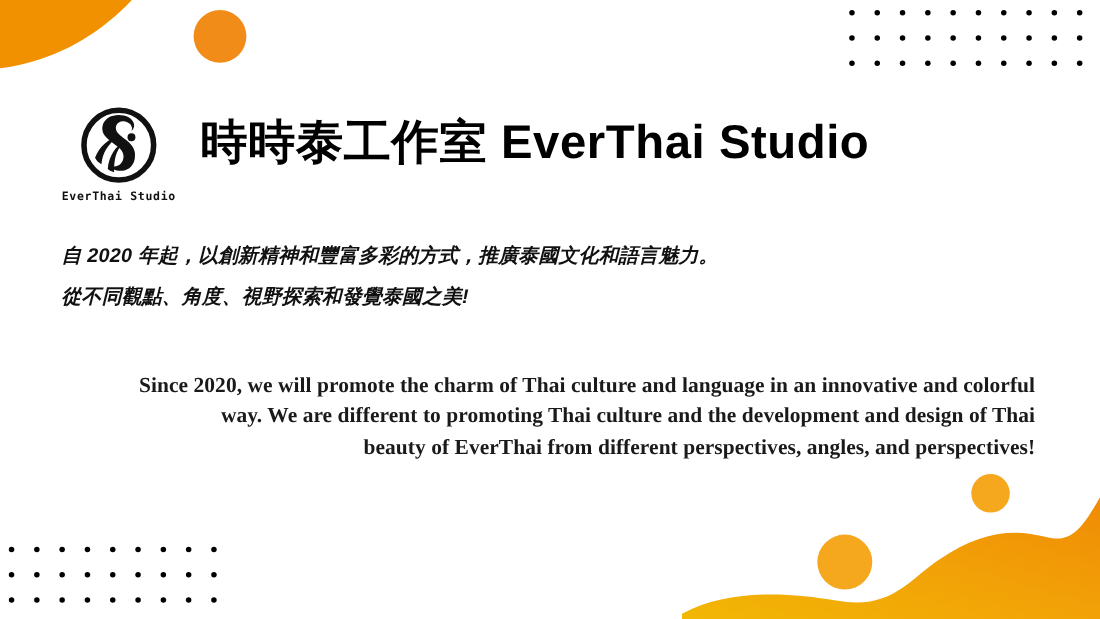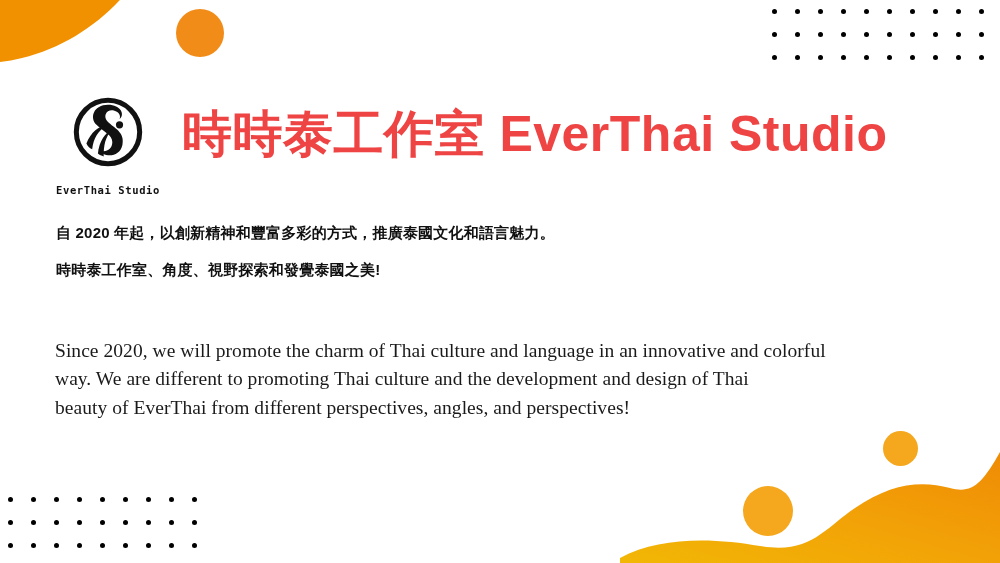--- a/index.html
+++ b/index.html
@@ -86,69 +86,71 @@
     align-items: flex-start;
   }
   #logo-block {
     width: 104px;
     display: flex;
     flex-direction: column;
     align-items: center;
   }
   #logo-mark { display: block; }
   #logo-wordmark {
-    margin-top: 16px;
+    margin-top: 5px;
     font-family: "DejaVu Sans Mono", monospace;
     font-size: 10.5px;
     font-weight: 700;
     letter-spacing: 0.6px;
     color: #111111;
     white-space: nowrap;
   }
   #title {
     margin-left: 22px;
     margin-top: 13px;
-    font-size: 50px;
+    font-size: 43px;
     font-weight: 700;
     letter-spacing: 0.5px;
-    color: #ef4444;
+    color: #000000;
     white-space: nowrap;
     line-height: 1;
   }
 
   
   #cn-block {
     position: absolute;
     left: 56px;
     top: 214px;
     width: 900px;
   }
   .cn-line {
-    font-size: 15px;
+    font-size: 18px;
     font-weight: 700;
     color: #111111;
     line-height: 37px;
     letter-spacing: 0.2px;
     white-space: nowrap;
+    font-style: italic;
   }
 
   #en-block {
     position: absolute;
     left: 55px;
     top: 337px;
     width: 886px;
   }
   .en-line {
     font-family: "Liberation Serif", "DejaVu Serif", serif;
     font-size: 19.5px;
-    font-weight: 400;
+    font-weight: 700;
     color: #1a1a1a;
     line-height: 28.4px;
     letter-spacing: 0.05px;
     white-space: nowrap;
+    text-align: right;
   }
 </style>
 </head>
 <body>
 
 <div id="slide">
 
   <svg class="deco" id="blob-top-left" viewBox="0 0 290 185" xmlns="http://www.w3.org/2000/svg">
     <path d="M -60 -80 L 290 -80 L 290 20 C 275 95 215 160 140 178 C 60 198 -10 160 -48 100 C -75 58 -78 10 -60 -80 Z" fill="#f29100"></path>
   </svg>
@@ -243,21 +245,21 @@
         <circle cx="66" cy="40" r="5" fill="#111111"></circle>
       </svg>
       <div id="logo-wordmark">EverThai Studio</div>
     </div>
 
     <div id="title">時時泰工作室 EverThai Studio</div>
   </div>
 
   <div id="cn-block">
     <div class="cn-line">自 2020 年起，以創新精神和豐富多彩的方式，推廣泰國文化和語言魅力。</div>
-    <div class="cn-line">時時泰工作室、角度、視野探索和發覺泰國之美!</div>
+    <div class="cn-line">從不同觀點、角度、視野探索和發覺泰國之美!</div>
   </div>
 
   <div id="en-block">
     <div class="en-line">Since 2020, we will promote the charm of Thai culture and language in an innovative and colorful</div>
     <div class="en-line">way. We are different to promoting Thai culture and the development and design of Thai</div>
     <div class="en-line">beauty of EverThai from different perspectives, angles, and perspectives!</div>
   </div>
 
 </div>
 

